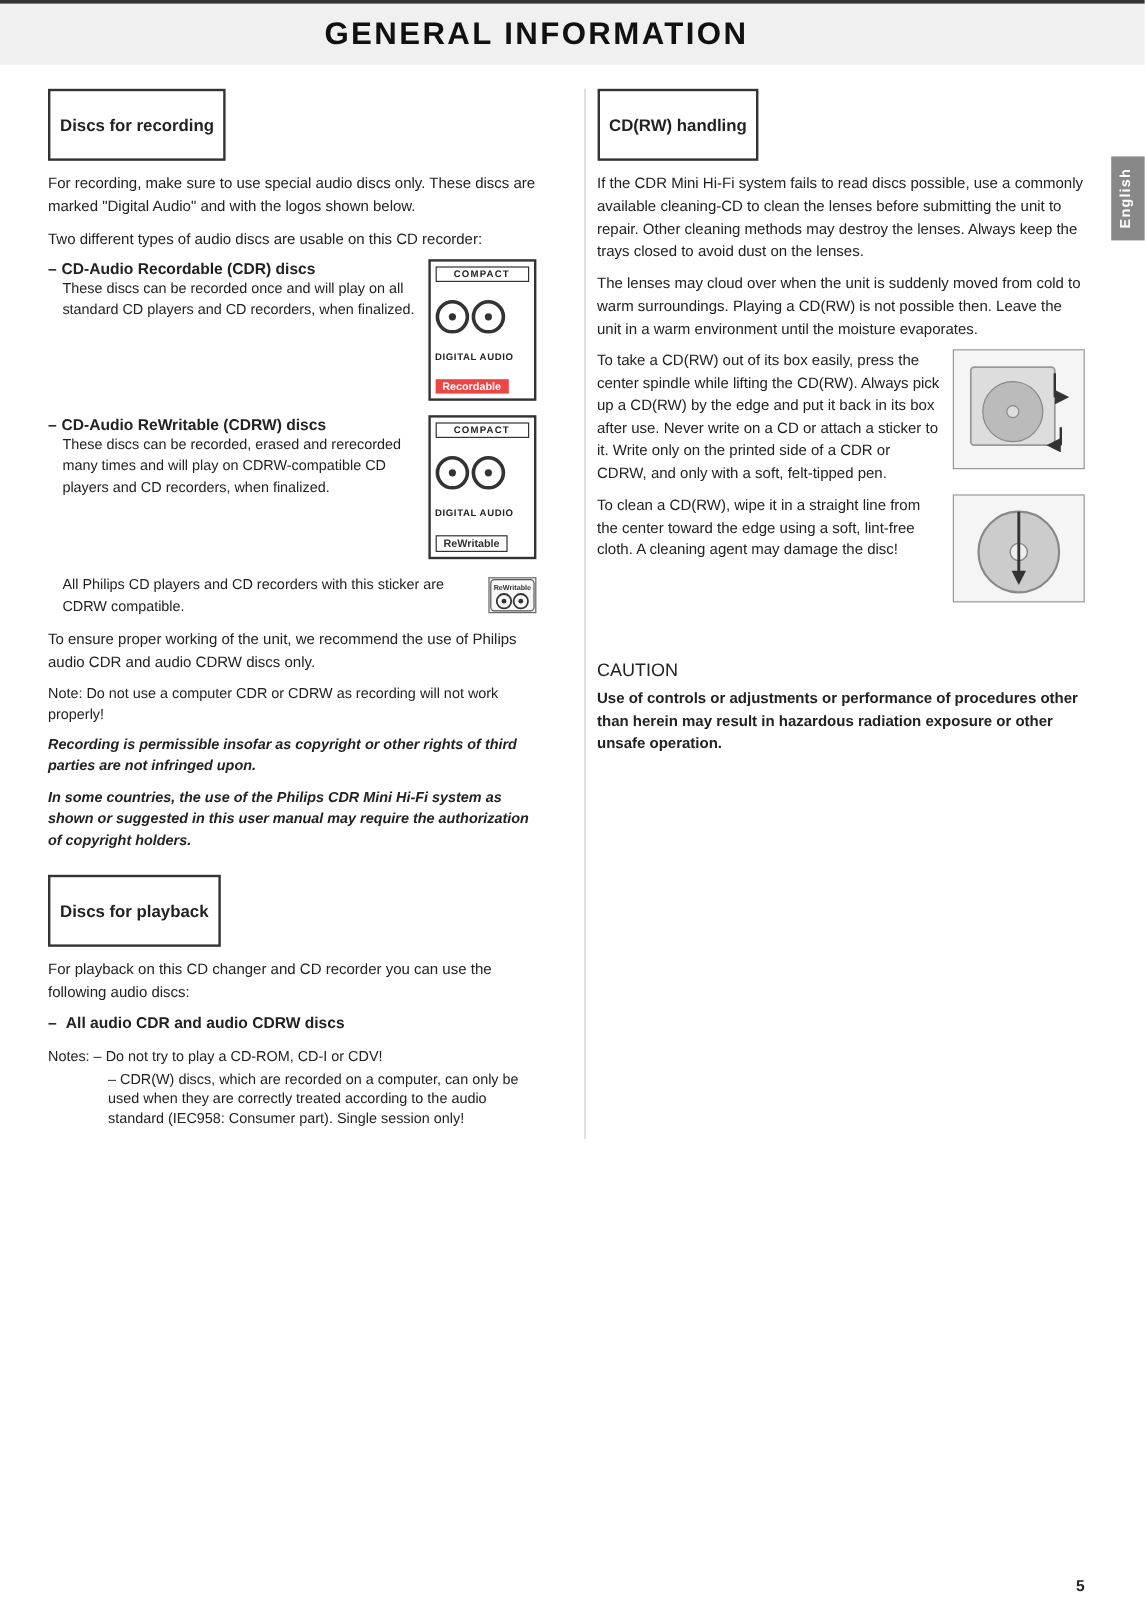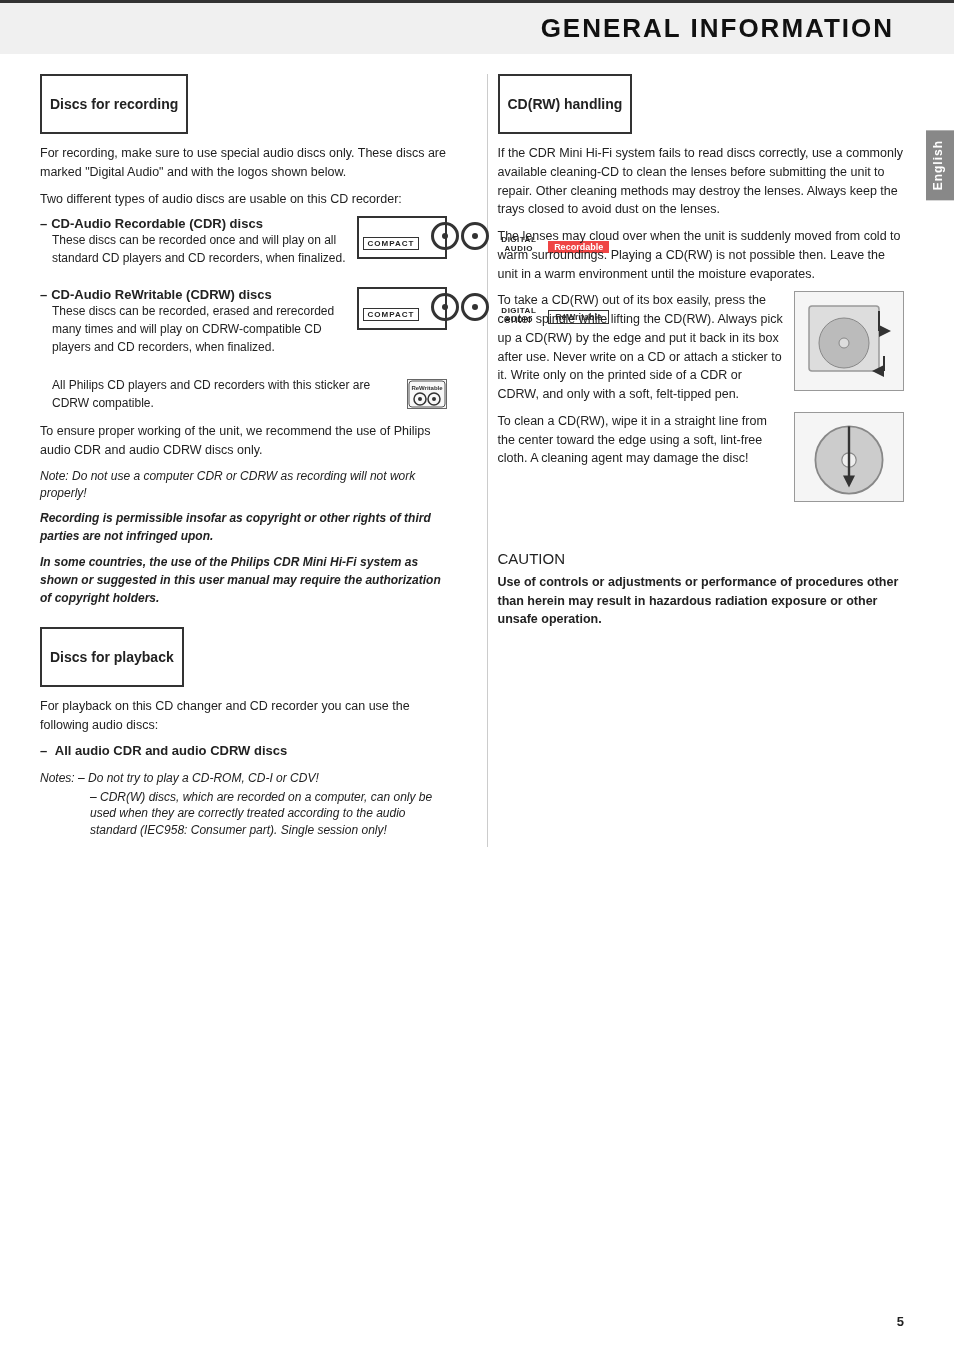--- a/index.html
+++ b/index.html
@@ -19,20 +19,21 @@
       border-top: 3px solid #333;
       text-align: right;
       padding: 10px 60px 10px 0;
     }
     .page-header h1 {
       font-size: 26px;
       font-weight: 900;
       letter-spacing: 2px;
       color: #111;
       text-transform: uppercase;
+      text-align: center;
     }
 
     
     .side-tab {
       position: absolute;
       top: 130px;
       right: 0;
       width: 28px;
       background: #888;
       color: white;
@@ -96,22 +97,22 @@
     .bullet-text {
       font-size: 12px;
       line-height: 1.5;
       margin-left: 12px;
     }
 
     .compact-disc-box {
       border: 2px solid #333;
       padding: 4px;
       display: flex;
-      flex-direction: row;
-      align-items: flex-end;
+      flex-direction: column;
+      align-items: flex-start;
       width: 90px;
       gap: 12px;
     }
 
     .disc-circles {
       display: flex;
       gap: 2px;
       margin-bottom: 3px;
     }
 
@@ -177,21 +178,20 @@
       align-items: center;
       justify-content: center;
       font-size: 7px;
       font-weight: bold;
       color: #444;
       background: #f8f8f8;
       position: relative;
     }
 
     .italic-note {
-      font-style: italic;
       font-size: 12px;
       margin-bottom: 8px;
       line-height: 1.4;
     }
 
     .bold-italic {
       font-style: italic;
       font-weight: bold;
       font-size: 12px;
       margin-bottom: 8px;
@@ -356,21 +356,21 @@
       </div>
     </div>
 
   </div>
 
   <div class="right-column">
 
     <div class="right-column-section">
       <div class="section-box">CD(RW) handling</div>
 
-      <p>If the CDR Mini Hi-Fi system fails to read discs correctly, use a commonly available cleaning-CD to clean the lenses before submitting the unit to repair. Other cleaning methods may destroy the lenses. Always keep the trays closed to avoid dust on the lenses.</p>
+      <p>If the CDR Mini Hi-Fi system fails to read discs possible, use a commonly available cleaning-CD to clean the lenses before submitting the unit to repair. Other cleaning methods may destroy the lenses. Always keep the trays closed to avoid dust on the lenses.</p>
       <p>The lenses may cloud over when the unit is suddenly moved from cold to warm surroundings. Playing a CD(RW) is not possible then. Leave the unit in a warm environment until the moisture evaporates.</p>
 
       
       <div class="clearfix">
         <div class="cd-diagram">
           <svg viewBox="0 0 90 80" xmlns="http://www.w3.org/2000/svg">
 
             <rect x="5" y="5" width="70" height="65" rx="3" fill="#ddd" stroke="#999" stroke-width="1.5"></rect>
 
             <circle cx="40" cy="42" r="25" fill="#bbb" stroke="#888" stroke-width="1"></circle>

